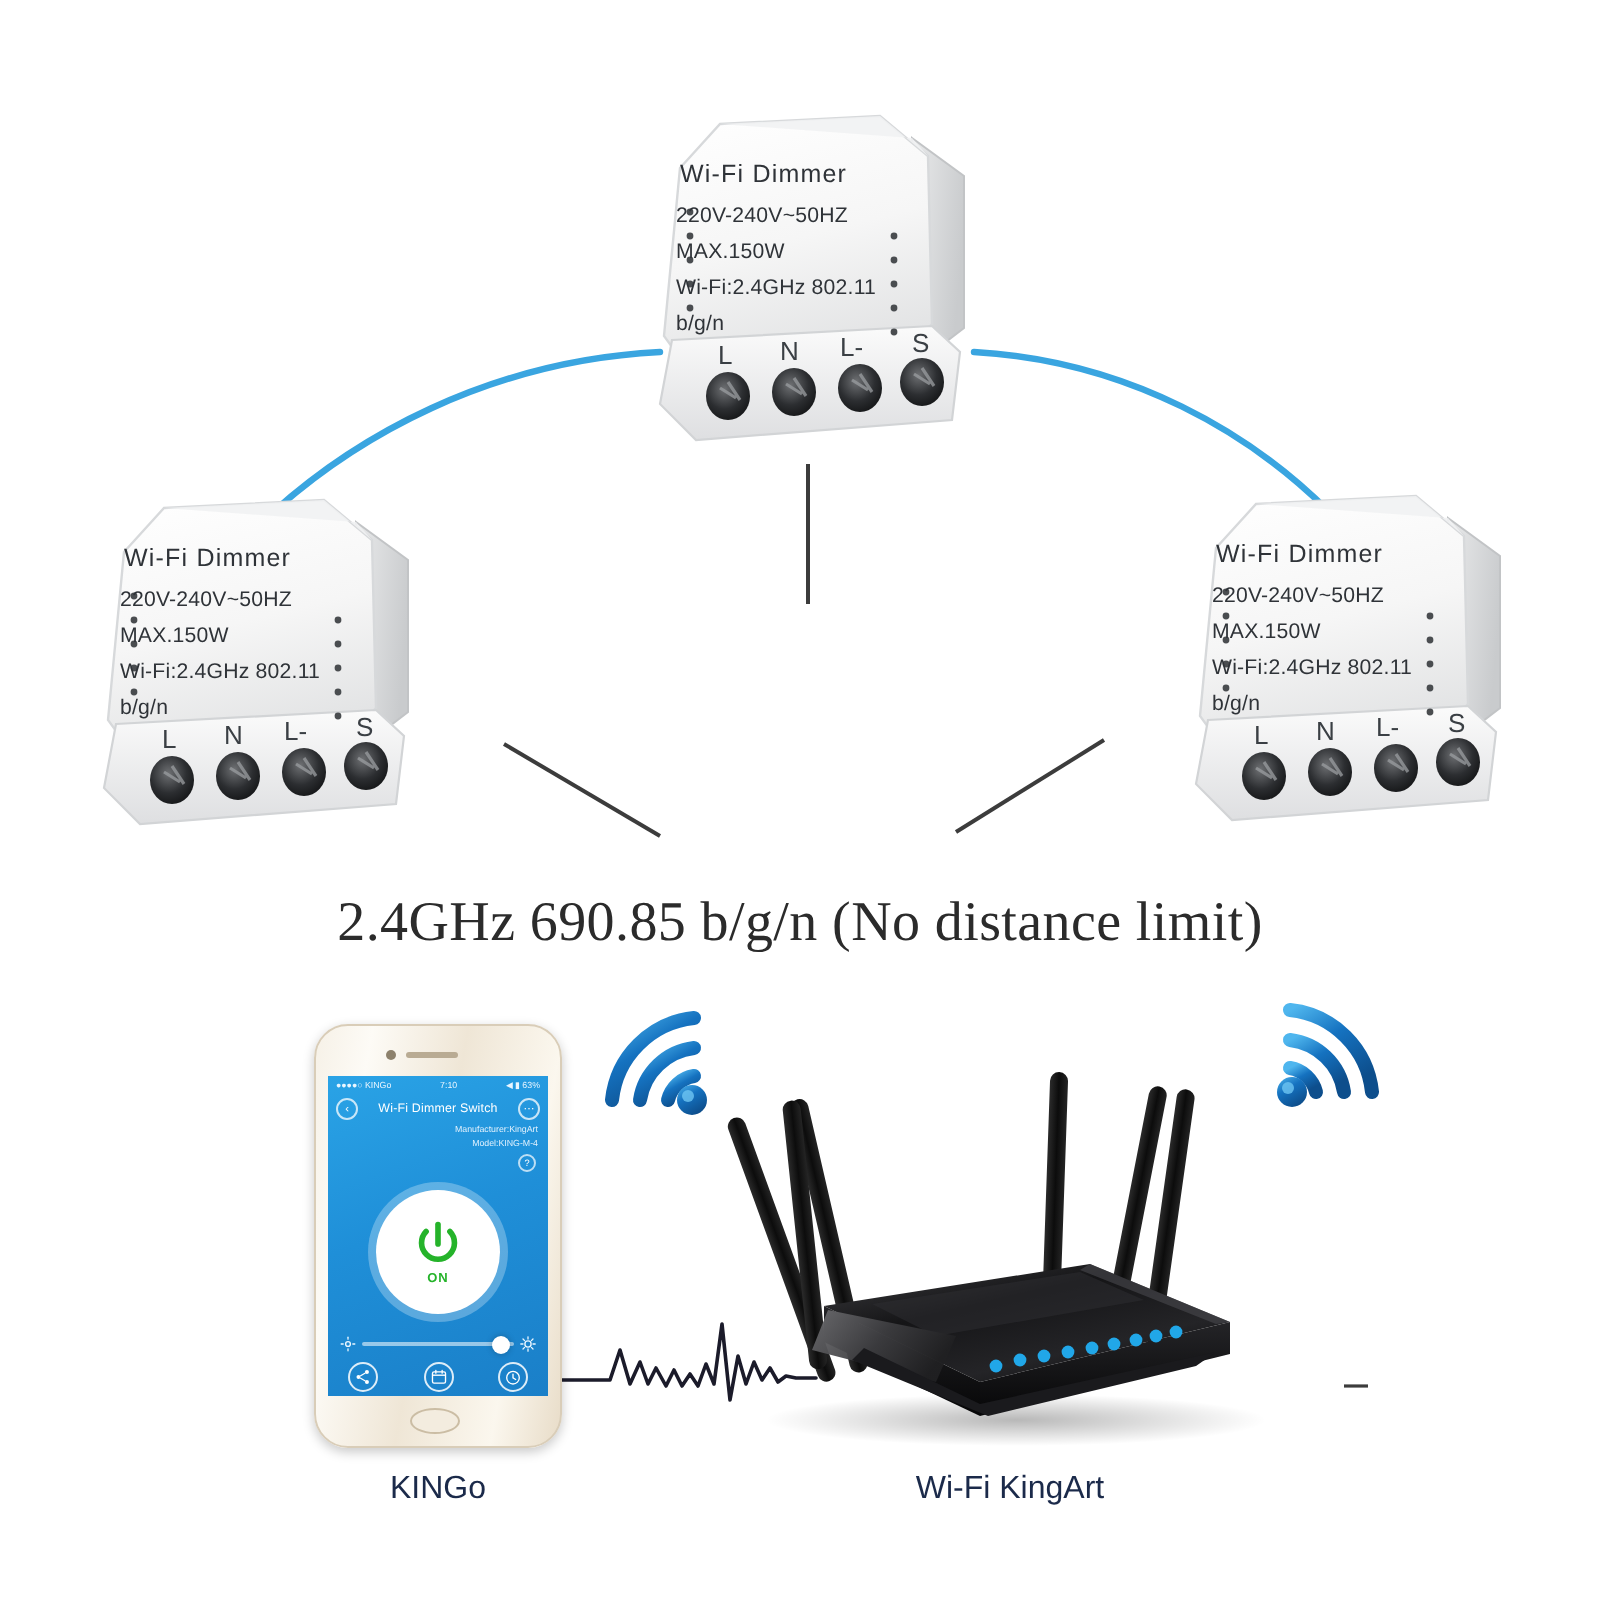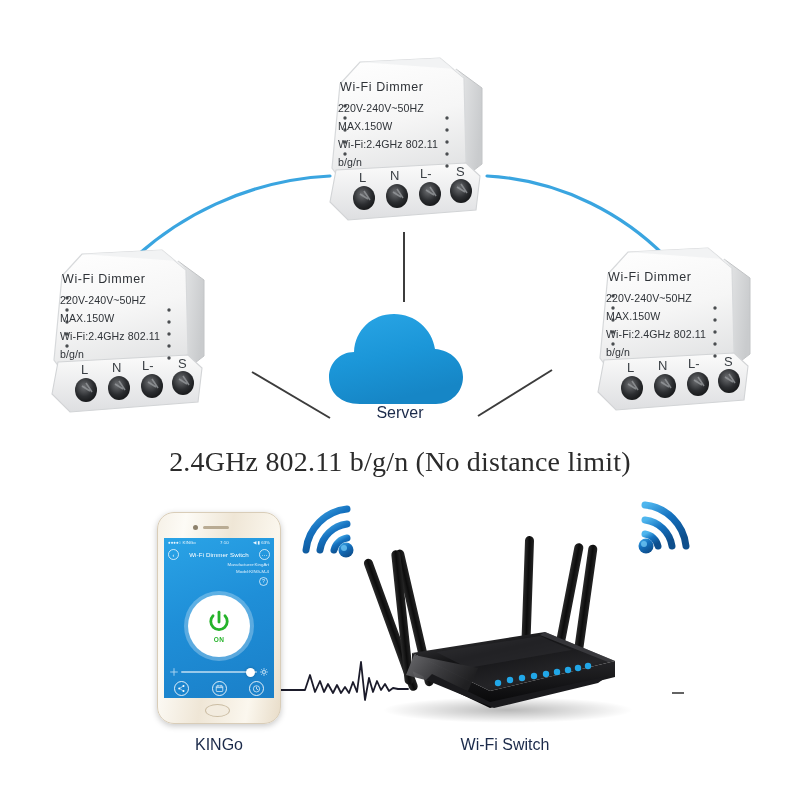--- a/index.html
+++ b/index.html
@@ -309,41 +309,22 @@
     <div class="dev-text dev-line" style="left:34px;top:58px;">220V-240V~50HZ</div>
     <div class="dev-text dev-line" style="left:34px;top:76px;">MAX.150W</div>
     <div class="dev-text dev-line" style="left:34px;top:94px;">Wi-Fi:2.4GHz 802.11</div>
     <div class="dev-text dev-line" style="left:34px;top:112px;">b/g/n</div>
     <div class="dev-text term-label" style="left:55px;top:126px;">L</div>
     <div class="dev-text term-label" style="left:86px;top:124px;">N</div>
     <div class="dev-text term-label" style="left:116px;top:122px;">L-</div>
     <div class="dev-text term-label" style="left:152px;top:120px;">S</div>
   </div>
 
-  <div id="cloud-group">
-    <svg width="160" height="115" viewBox="0 0 160 115">
-      <defs>
-        <linearGradient id="cloudG" x1="0" y1="0" x2="0.35" y2="1">
-          <stop offset="0%" stop-color="#2aa6e6"></stop>
-          <stop offset="55%" stop-color="#1b96d8"></stop>
-          <stop offset="100%" stop-color="#1686c6"></stop>
-        </linearGradient>
-      </defs>
-      <path d="M40,104
-               C20,104 9,92 9,77
-               C9,63 20,52 34,52
-               C35,30 52,14 74,14
-               C95,14 112,29 115,49
-               C131,50 143,62 143,77
-               C143,92 131,104 116,104 Z" fill="url(#cloudG)"></path>
-    </svg>
-    <div class="cap-label" style="left:0;top:104px;width:160px;">Server</div>
-  </div>
-
-  <div id="banner">2.4GHz 802.11 b/g/n (No distance limit)</div>
+
+  <div id="banner">2.4GHz 690.85 b/g/n (No distance limit)</div>
 
   <svg class="wifi-ico" id="wifi-left" viewBox="0 0 62 58">
     <defs>
       <linearGradient id="wfG" x1="0" y1="0" x2="0.6" y2="1">
         <stop offset="0%" stop-color="#4fb6ee"></stop>
         <stop offset="45%" stop-color="#1572c0"></stop>
         <stop offset="100%" stop-color="#0d4e8c"></stop>
       </linearGradient>
     </defs>
     <g transform="translate(4,3)">
@@ -526,15 +507,15 @@
       <circle cx="206" cy="146" r="3.2" fill="#21a7e8"></circle>
       <circle cx="217" cy="144" r="3.2" fill="#21a7e8"></circle>
       <circle cx="228" cy="142" r="3.2" fill="#21a7e8"></circle>
       <circle cx="238" cy="140" r="3.2" fill="#21a7e8"></circle>
       <circle cx="248" cy="138" r="3.2" fill="#21a7e8"></circle>
     </g>
 
     <path d="M205,104 L275,133 L268,134 L200,107 Z" fill="#4a4a4e" opacity=".6"></path>
   </svg>
 
-  <div class="cap-label" style="left:385px;top:736px;width:240px;">Wi-Fi Switch</div>
+  <div class="cap-label" style="left:385px;top:736px;width:240px;">Wi-Fi KingArt</div>
 
 </div>
 
 </body></html>

